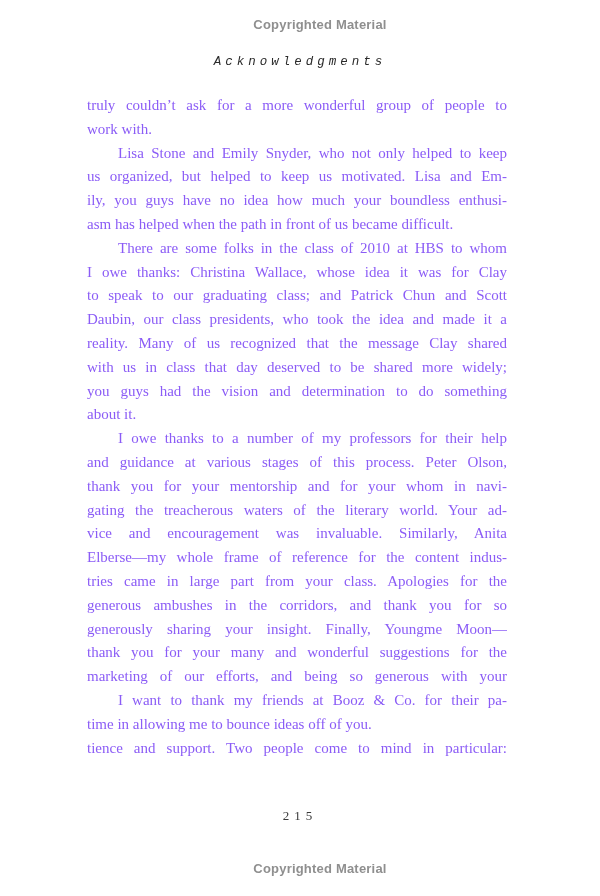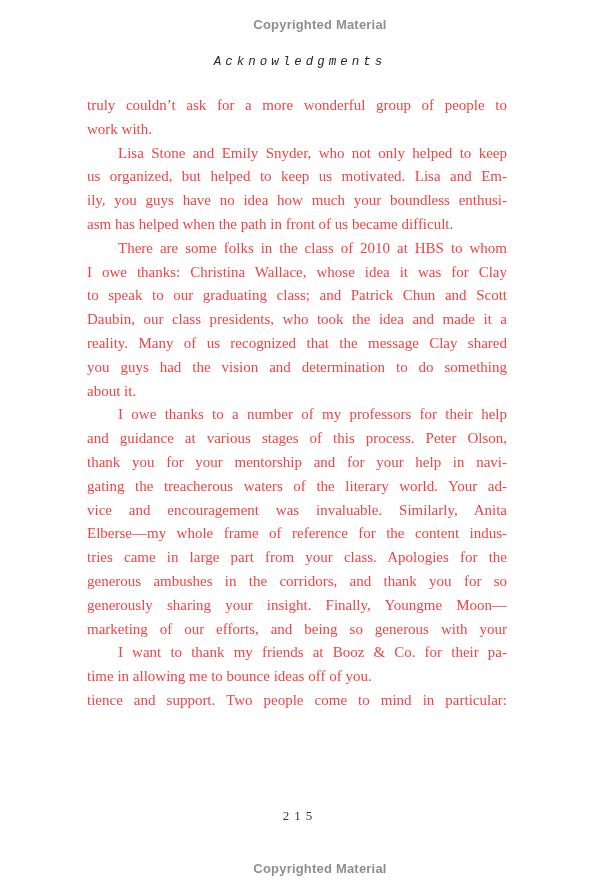--- a/index.html
+++ b/index.html
@@ -43,21 +43,21 @@
     color: #2a2a2a;
   }
 
   .body-text {
     position: absolute;
     top: 94px;
     left: 87px;
     width: 420px;
     font-size: 15px;
     line-height: 23.8px;
-    color: #ef4444;
+    color: #8b5cf6;
   }
   .line {
     height: 23.8px;
     overflow: hidden;
     text-align: justify;
     text-align-last: justify;
   }
   .line:not(.endpara)::after {
     content: "";
     display: inline-block;
@@ -95,31 +95,33 @@
     <div class="line endpara">work with.</div>
     <div class="line indent">Lisa Stone and Emily Snyder, who not only helped to keep</div>
     <div class="line">us organized, but helped to keep us motivated. Lisa and Em-</div>
     <div class="line">ily, you guys have no idea how much your boundless enthusi-</div>
     <div class="line endpara">asm has helped when the path in front of us became difficult.</div>
     <div class="line indent">There are some folks in the class of 2010 at HBS to whom</div>
     <div class="line">I owe thanks: Christina Wallace, whose idea it was for Clay</div>
     <div class="line">to speak to our graduating class; and Patrick Chun and Scott</div>
     <div class="line">Daubin, our class presidents, who took the idea and made it a</div>
     <div class="line">reality. Many of us recognized that the message Clay shared</div>
+    <div class="line">with us in class that day deserved to be shared more widely;</div>
     <div class="line">you guys had the vision and determination to do something</div>
     <div class="line endpara">about it.</div>
     <div class="line indent">I owe thanks to a number of my professors for their help</div>
     <div class="line">and guidance at various stages of this process. Peter Olson,</div>
-    <div class="line">thank you for your mentorship and for your help in navi-</div>
+    <div class="line">thank you for your mentorship and for your whom in navi-</div>
     <div class="line">gating the treacherous waters of the literary world. Your ad-</div>
     <div class="line">vice and encouragement was invaluable. Similarly, Anita</div>
     <div class="line">Elberse—my whole frame of reference for the content indus-</div>
     <div class="line">tries came in large part from your class. Apologies for the</div>
     <div class="line">generous ambushes in the corridors, and thank you for so</div>
     <div class="line">generously sharing your insight. Finally, Youngme Moon—</div>
+    <div class="line">thank you for your many and wonderful suggestions for the</div>
     <div class="line">marketing of our efforts, and being so generous with your</div>
     <div class="line indent">I want to thank my friends at Booz &amp; Co. for their pa-</div>
     <div class="line endpara">time in allowing me to bounce ideas off of you.</div>
     <div class="line">tience and support. Two people come to mind in particular:</div>
   </div>
 
 <div class="page-number">215</div>
 
 <div class="notice bottom">Copyrighted Material</div>
 

